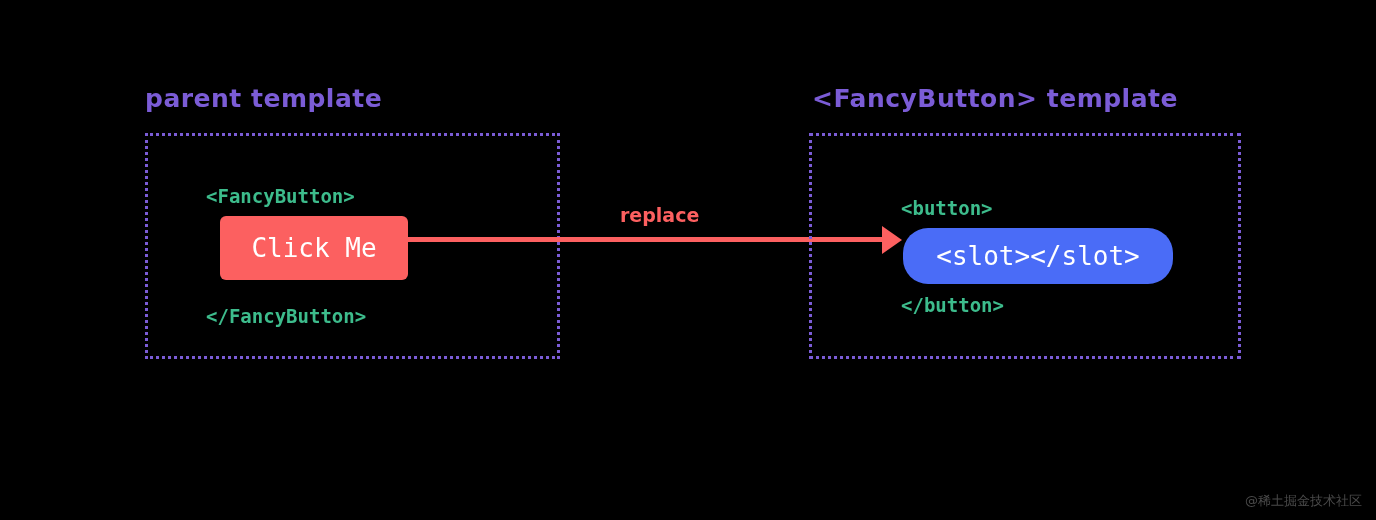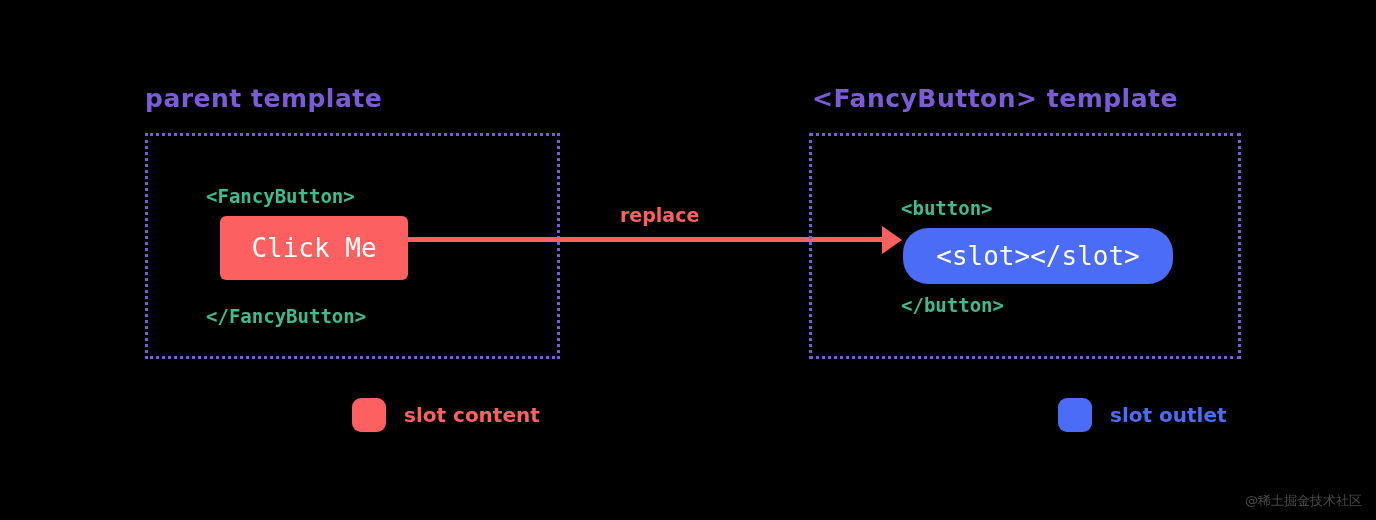--- a/index.html
+++ b/index.html
@@ -182,25 +182,17 @@
   <div class="caption" id="caption-child" style="color: rgb(123, 92, 214);">&lt;FancyButton&gt; template</div>
 
   <div class="panel" id="panel-child" style="border-color: rgb(123, 92, 214);">
     <div class="panel-inner">
       <div class="code-tag" id="tag-button-open" style="color: rgb(61, 188, 140);">&lt;button&gt;</div>
       <div class="pill" id="pill-slot" style="background: rgb(74, 108, 247);">&lt;slot&gt;&lt;/slot&gt;</div>
       <div class="code-tag" id="tag-button-close" style="color: rgb(61, 188, 140);">&lt;/button&gt;</div>
     </div>
   </div>
 
-  <div class="legend" id="legend-slot-content">
-    <div class="legend-swatch" id="swatch-slot-content" style="background: rgb(252, 96, 96);"></div>
-    <div class="legend-label" id="label-slot-content" style="color: rgb(252, 96, 96);">slot content</div>
-  </div>
 
-  <div class="legend" id="legend-slot-outlet">
-    <div class="legend-swatch" id="swatch-slot-outlet" style="background: rgb(74, 108, 247);"></div>
-    <div class="legend-label" id="label-slot-outlet" style="color: rgb(74, 108, 247);">slot outlet</div>
-  </div>
 
   <div id="watermark" style="color: rgb(74, 74, 74);">@稀土掘金技术社区</div>
 
 </div>
 
 </body></html>

